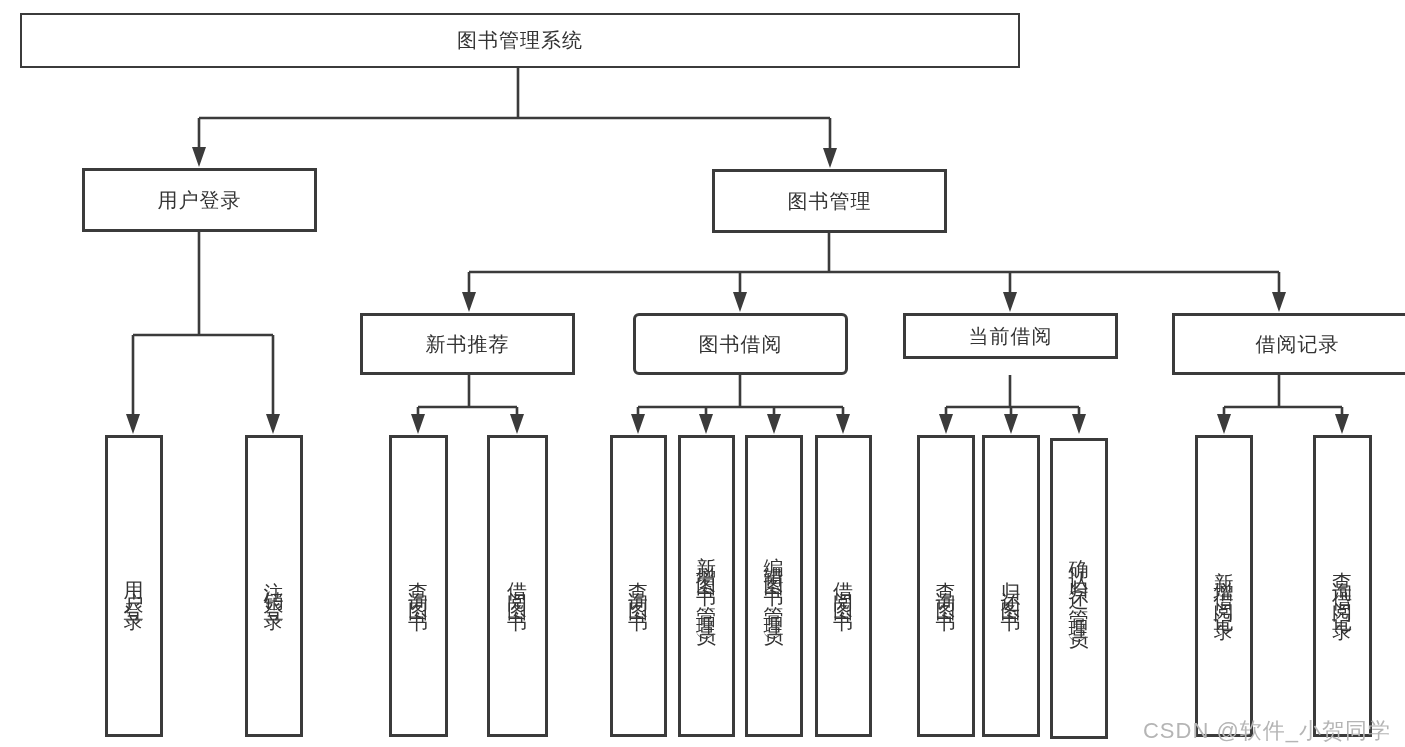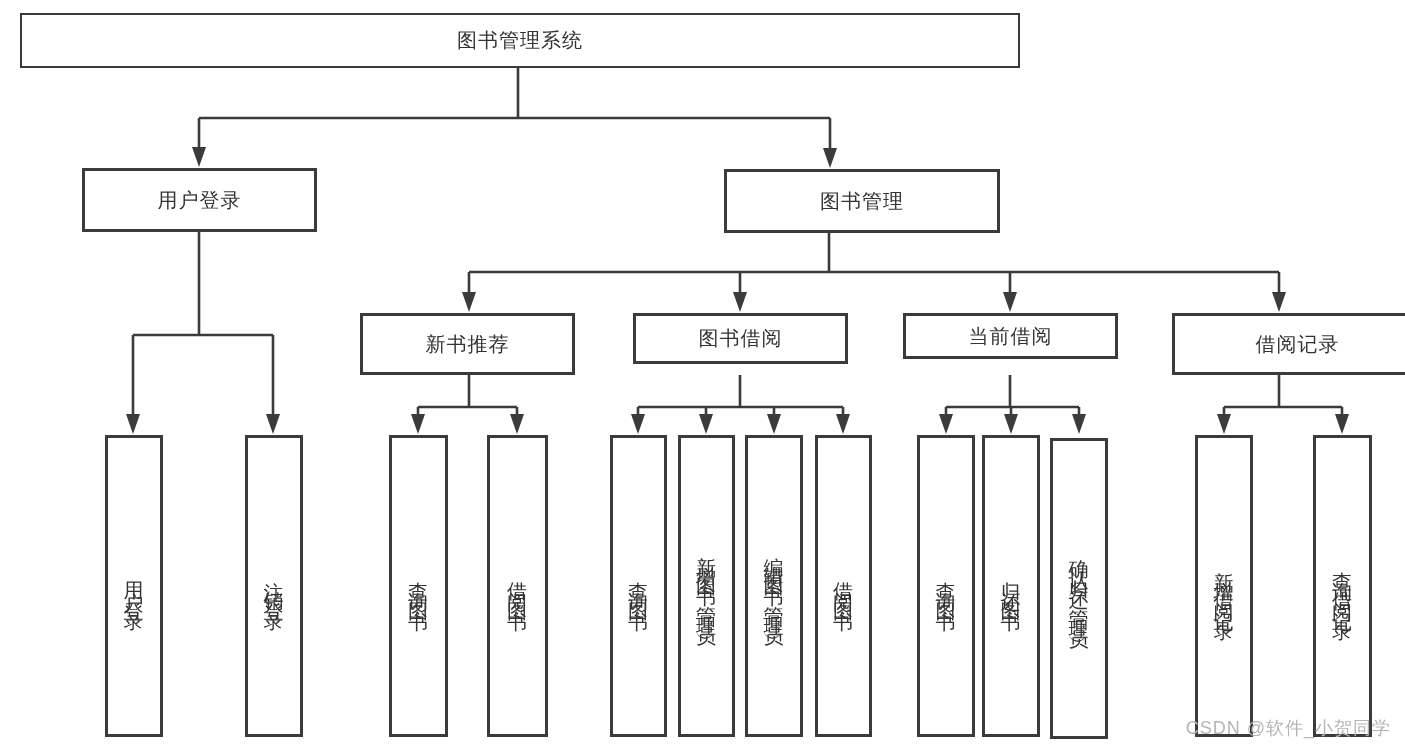--- a/index.html
+++ b/index.html
@@ -40,21 +40,21 @@
     text-orientation: mixed;
     letter-spacing: 10px;
     line-height: 1;
     white-space: normal;
   }
   .watermark {
     position: absolute;
     top: 716px;
     right: 14px;
     z-index: 5;
-    font-size: 18px;
+    font-size: 22px;
     color: var(--wm, #b5b5b5);
     letter-spacing: 1px;
     white-space: nowrap;
   }
 </style>
 </head>
 <body>
 
 <div class="canvas">
 
@@ -63,28 +63,28 @@
       <path d="M192,147L206,147L199,167ZM823,148L837,148L830,168ZM126,414L140,414L133,434ZM266,414L280,414L273,434ZM462,292L476,292L469,312ZM733,292L747,292L740,312ZM1003,292L1017,292L1010,312ZM1272,292L1286,292L1279,312ZM411,414L425,414L418,434ZM510,414L524,414L517,434ZM631,414L645,414L638,434ZM699,414L713,414L706,434ZM767,414L781,414L774,434ZM836,414L850,414L843,434ZM939,414L953,414L946,434ZM1004,414L1018,414L1011,434ZM1072,414L1086,414L1079,434ZM1217,414L1231,414L1224,434ZM1335,414L1349,414L1342,434Z" fill="#3b3b3b"></path>
     </svg>
 
   <div class="node root" style="left:20px; top:13px; width:1000px; height:55px;">
     <span class="lbl">图书管理系统</span>
   </div>
 
   <div class="node" style="left:82px; top:168px; width:235px; height:64px;">
     <span class="lbl">用户登录</span>
   </div>
-  <div class="node" style="left:712px; top:169px; width:276px; height:64px;margin-left:12px;">
+  <div class="node" style="left:712px; top:169px; width:235px; height:64px;">
     <span class="lbl">图书管理</span>
   </div>
 
   <div class="node" style="left:360px; top:313px; width:215px; height:62px;">
     <span class="lbl">新书推荐</span>
   </div>
-  <div class="node" style="left:633px; top:313px; width:215px; height:51px;">
+  <div class="node" style="left:633px; top:313px; width:215px; height:62px;border-radius:6px;">
     <span class="lbl">图书借阅</span>
   </div>
   <div class="node" style="left:903px; top:313px; width:215px; height:46px;">
     <span class="lbl">当前借阅</span>
   </div>
   <div class="node" style="left:1172px; top:313px; width:251px; height:62px;">
     <span class="lbl">借阅记录</span>
   </div>
 
   <div class="node v" style="left:105px; top:435px; width:58px; height:302px;">

